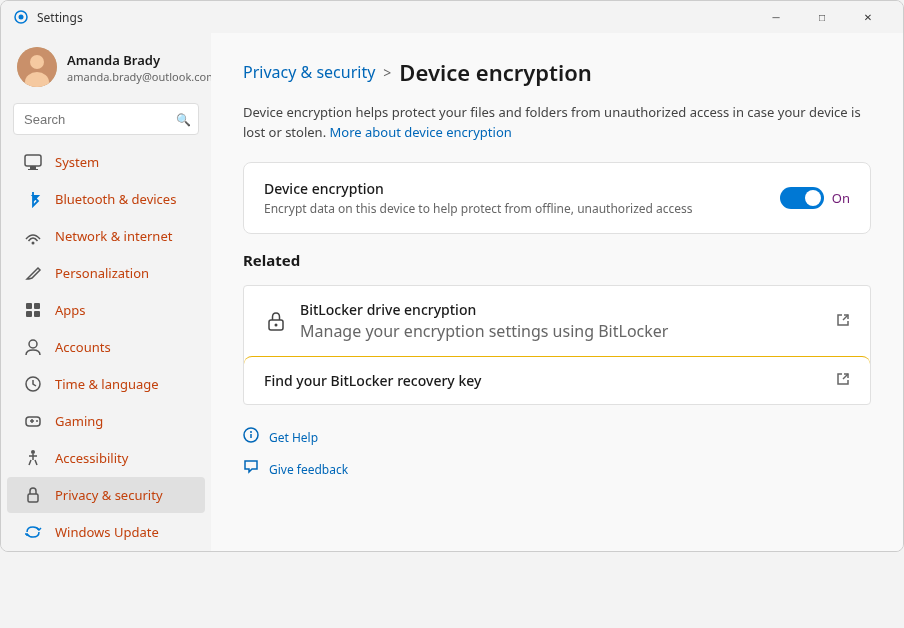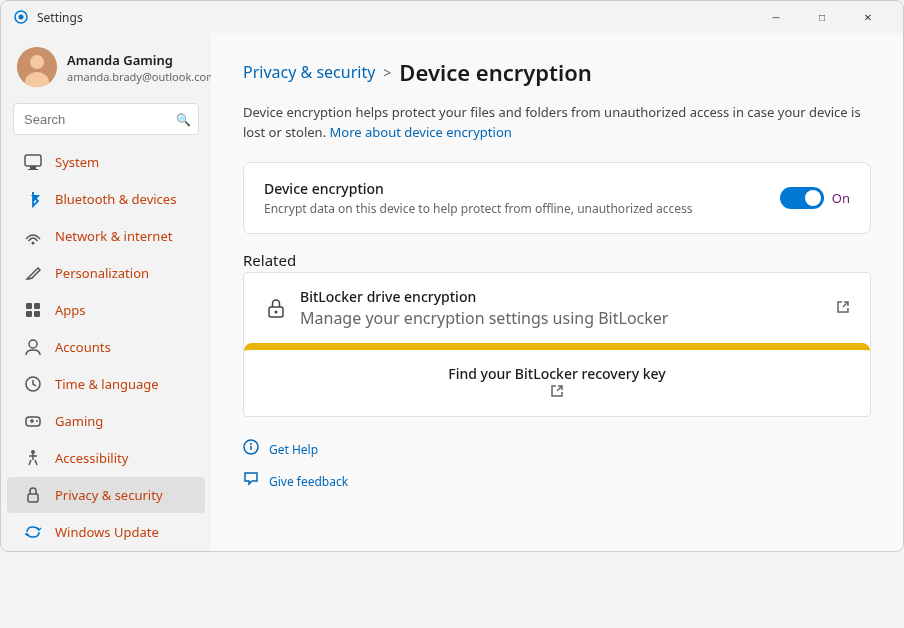--- a/index.html
+++ b/index.html
@@ -219,42 +219,41 @@
       width: 16px;
       height: 16px;
       background: white;
       border-radius: 50%;
     }
     .toggle-label { font-size: 13px; color: #701a75; }
 
     
     .related-title {
       font-size: 15px;
-      font-weight: 400;
+      font-weight: 700;
       color: #1a1a1a;
-      margin-bottom: 2px;
+      margin-bottom: 15px;
     }
 
     .related-card {
       background: white;
       border-radius: 4px;
       border: 1px solid #e0e0e0;
       margin-bottom: 21px;
     }
     .related-row {
       display: flex;
       align-items: center;
       padding: 14px 20px;
       justify-content: space-between;
       cursor: pointer;
       border-radius: 8px;
     }
     .related-row + .related-row {
-      border-top: 7px solid #eab308;
-      flex-direction: column;
+      border-top: 1px solid #eab308;
     }
     .related-left {
       display: flex;
       align-items: center;
       gap: 12px;
     }
     .related-icon {
       width: 24px;
       height: 24px;
       display: flex;
@@ -310,21 +309,21 @@
 
       <div class="user-profile">
         <div class="user-avatar">
           <svg viewBox="0 0 40 40" xmlns="http://www.w3.org/2000/svg">
             <circle cx="20" cy="20" r="20" fill="#c9906a"></circle>
             <circle cx="20" cy="15" r="7" fill="#f5c9a0"></circle>
             <ellipse cx="20" cy="35" rx="12" ry="10" fill="#f5c9a0"></ellipse>
           </svg>
         </div>
         <div class="user-info">
-          <span class="user-name">Amanda Gaming</span>
+          <span class="user-name">Amanda Brady</span>
           <span class="user-email">amanda.brady@outlook.com</span>
         </div>
       </div>
 
       <div class="search-box">
         <input class="search-input" type="text" placeholder="Search" style="">
         <span class="search-icon-wrap">🔍</span>
       </div>
 
       <div>

